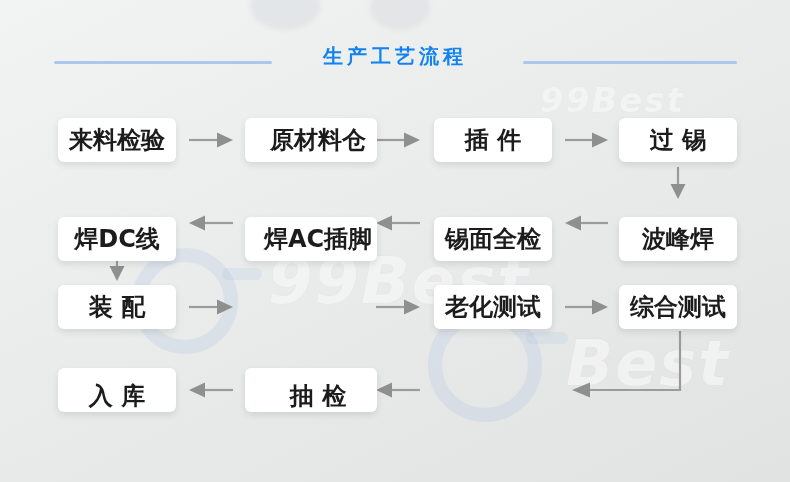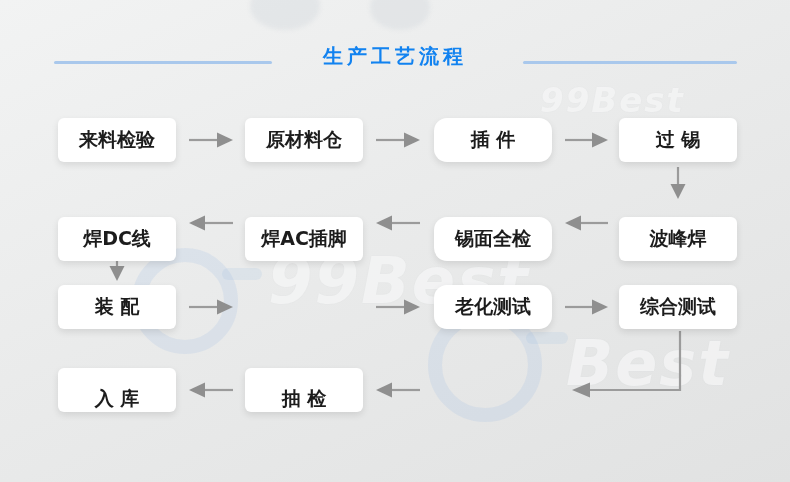--- a/index.html
+++ b/index.html
@@ -30,23 +30,23 @@
   }
   .title-line{position:absolute;top:61px;height:3px;background:#a9c8ec;border-radius:2px;}
   .title-line.left{left:54px;width:218px;}
   .title-line.right{left:523px;width:214px;}
   
   .box{
     position:absolute;width:118px;height:44px;z-index:2;
     background:#ffffff;border-radius:6px;
     box-shadow:0 3px 7px rgba(0,0,0,.10);
     display:flex;align-items:center;justify-content:center;
-    font-weight:bold;font-size:19px;color:#1c1c1c;
+    font-weight:bold;font-size:24px;color:#1c1c1c;
   }
-  .c1{left:58px;}  .c2{left:245px;} .c3{left:434px;border-radius:13px;} .c4{left:619px;}
+  .c1{left:58px;}  .c2{left:245px;padding-left:14px;} .c3{left:434px;} .c4{left:619px;}
   .r1{top:118px;}  .r2{top:217px;}  .r3{top:285px;}  .r4{top:368px;align-items:flex-end;}
   
   .connectors{position:absolute;left:0;top:0;z-index:1;pointer-events:none;}
 </style>
 </head>
 <body>
 
 <div class="canvas">
 
   <div class="wm wm-blob" style="left:250px;top:-18px;width:70px;height:48px;"></div>

